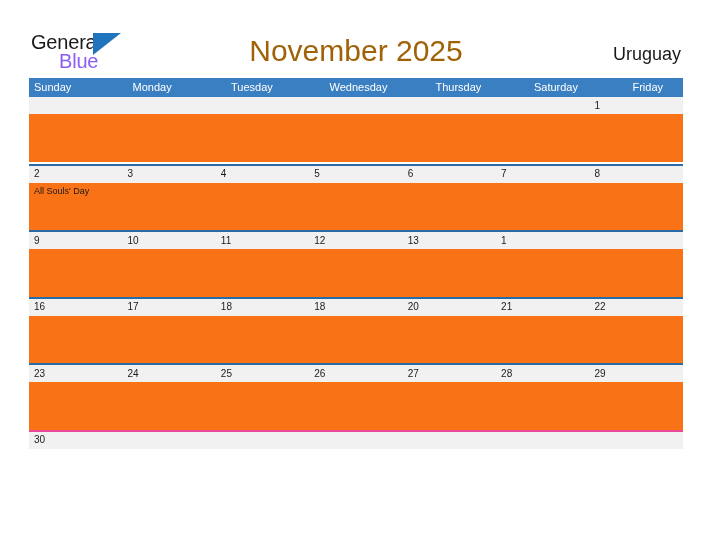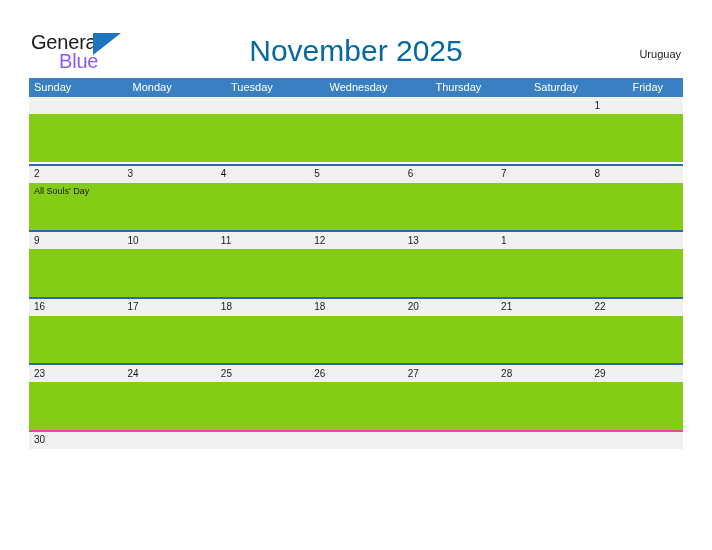--- a/index.html
+++ b/index.html
@@ -67,30 +67,30 @@
 
   .cal-title {
     position: absolute;
     left: 0;
     top: 33px;
     width: 712px;
     text-align: center;
     font-size: 30px;
     line-height: 36px;
     font-weight: normal;
-    color: #0369a1;
+    color: #a16207;
     letter-spacing: 0px;
     font-family: "Liberation Sans", sans-serif;
   }
 
   .region-label {
     position: absolute;
     right: 31px;
     top: 46px;
-    font-size: 11px;
+    font-size: 18px;
     line-height: 16px;
     color: #1a1a1a;
     font-family: "Liberation Sans", sans-serif;
   }
 
   
   .calendar {
     position: absolute;
     left: 29px;
     top: 78px;
@@ -145,21 +145,21 @@
     font-size: 10px;
     line-height: 12px;
     color: #1a1a1a;
     font-family: "Liberation Sans", sans-serif;
   }
 
   .body-band {
     display: flex;
     width: 654px;
     height: 47.5px;
-    background: #84cc16;
+    background: #f97316;
   }
   .body-cell {
     width: 93.43px;
     height: 47.5px;
     padding: 2px 3px 0 5px;
     font-size: 9px;
     line-height: 12px;
     color: #1a1a1a;
     font-family: "Liberation Sans", sans-serif;
     overflow: hidden;

